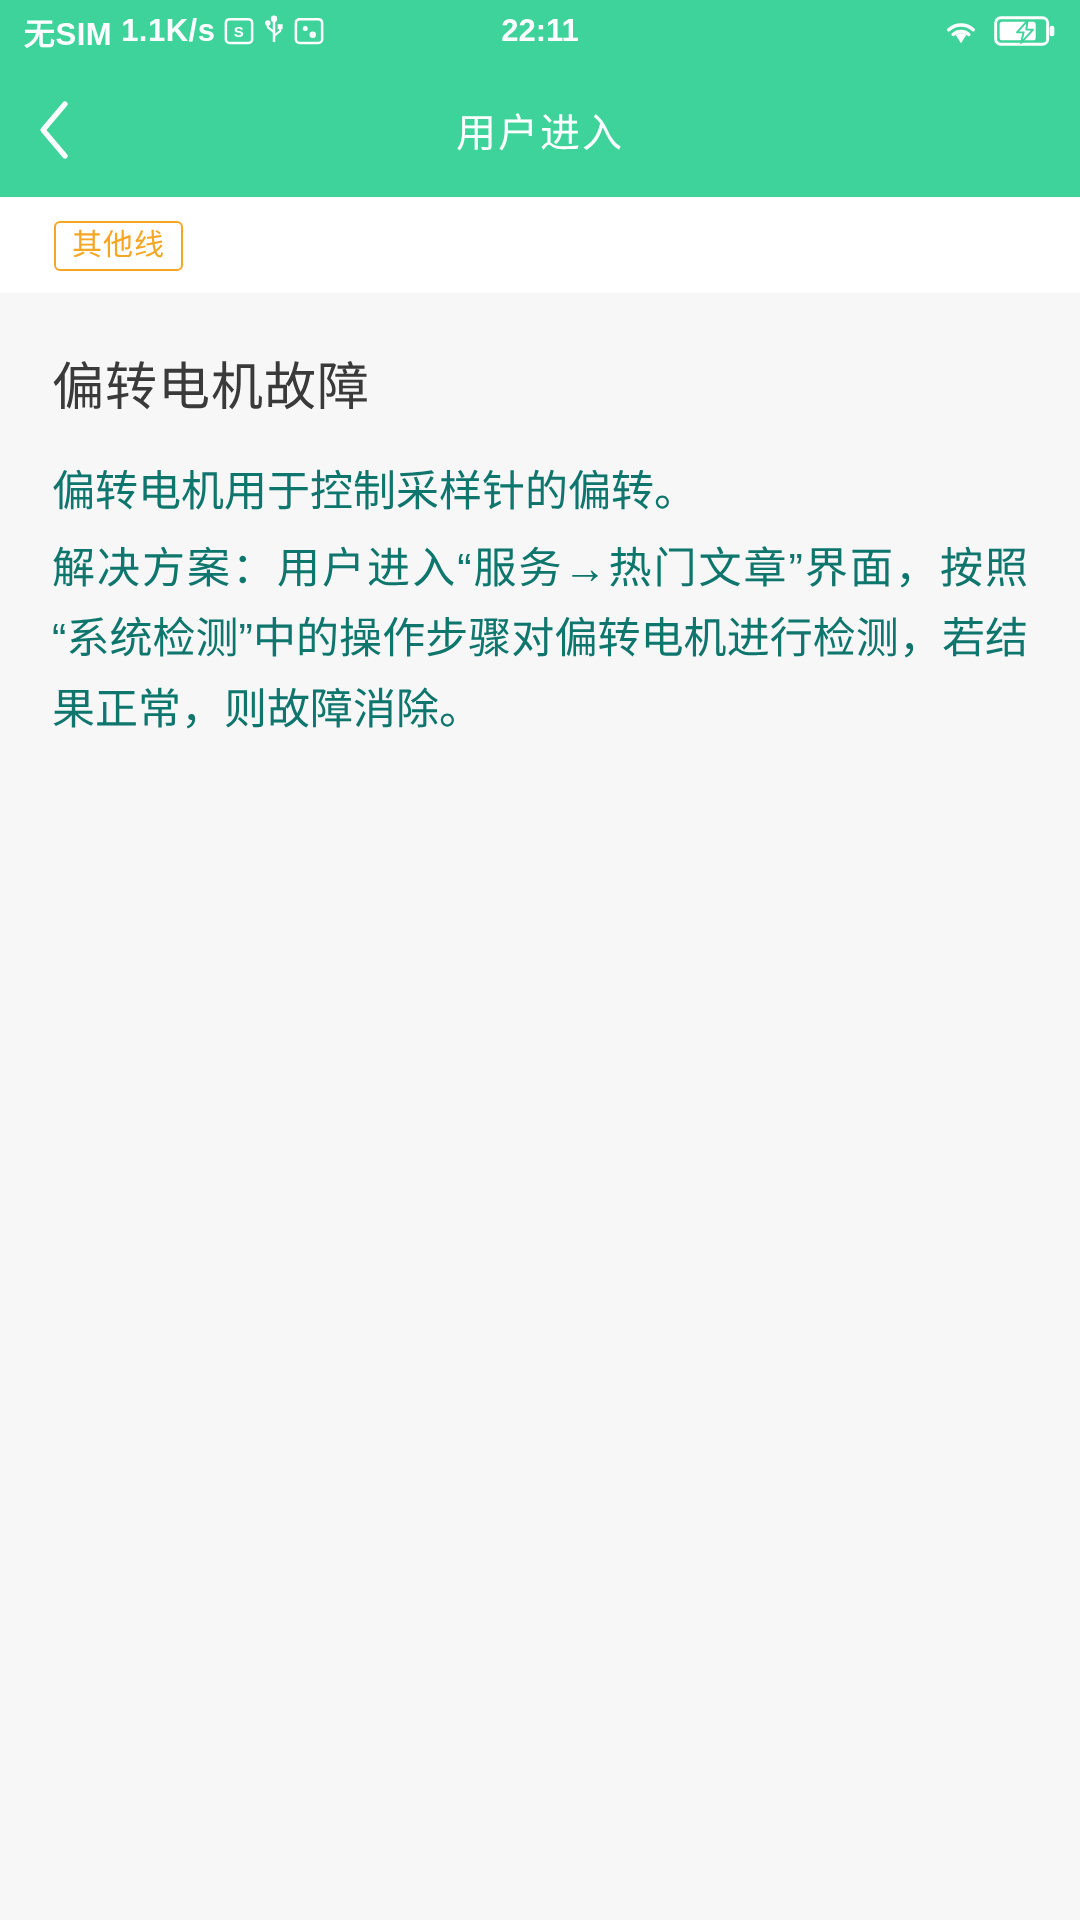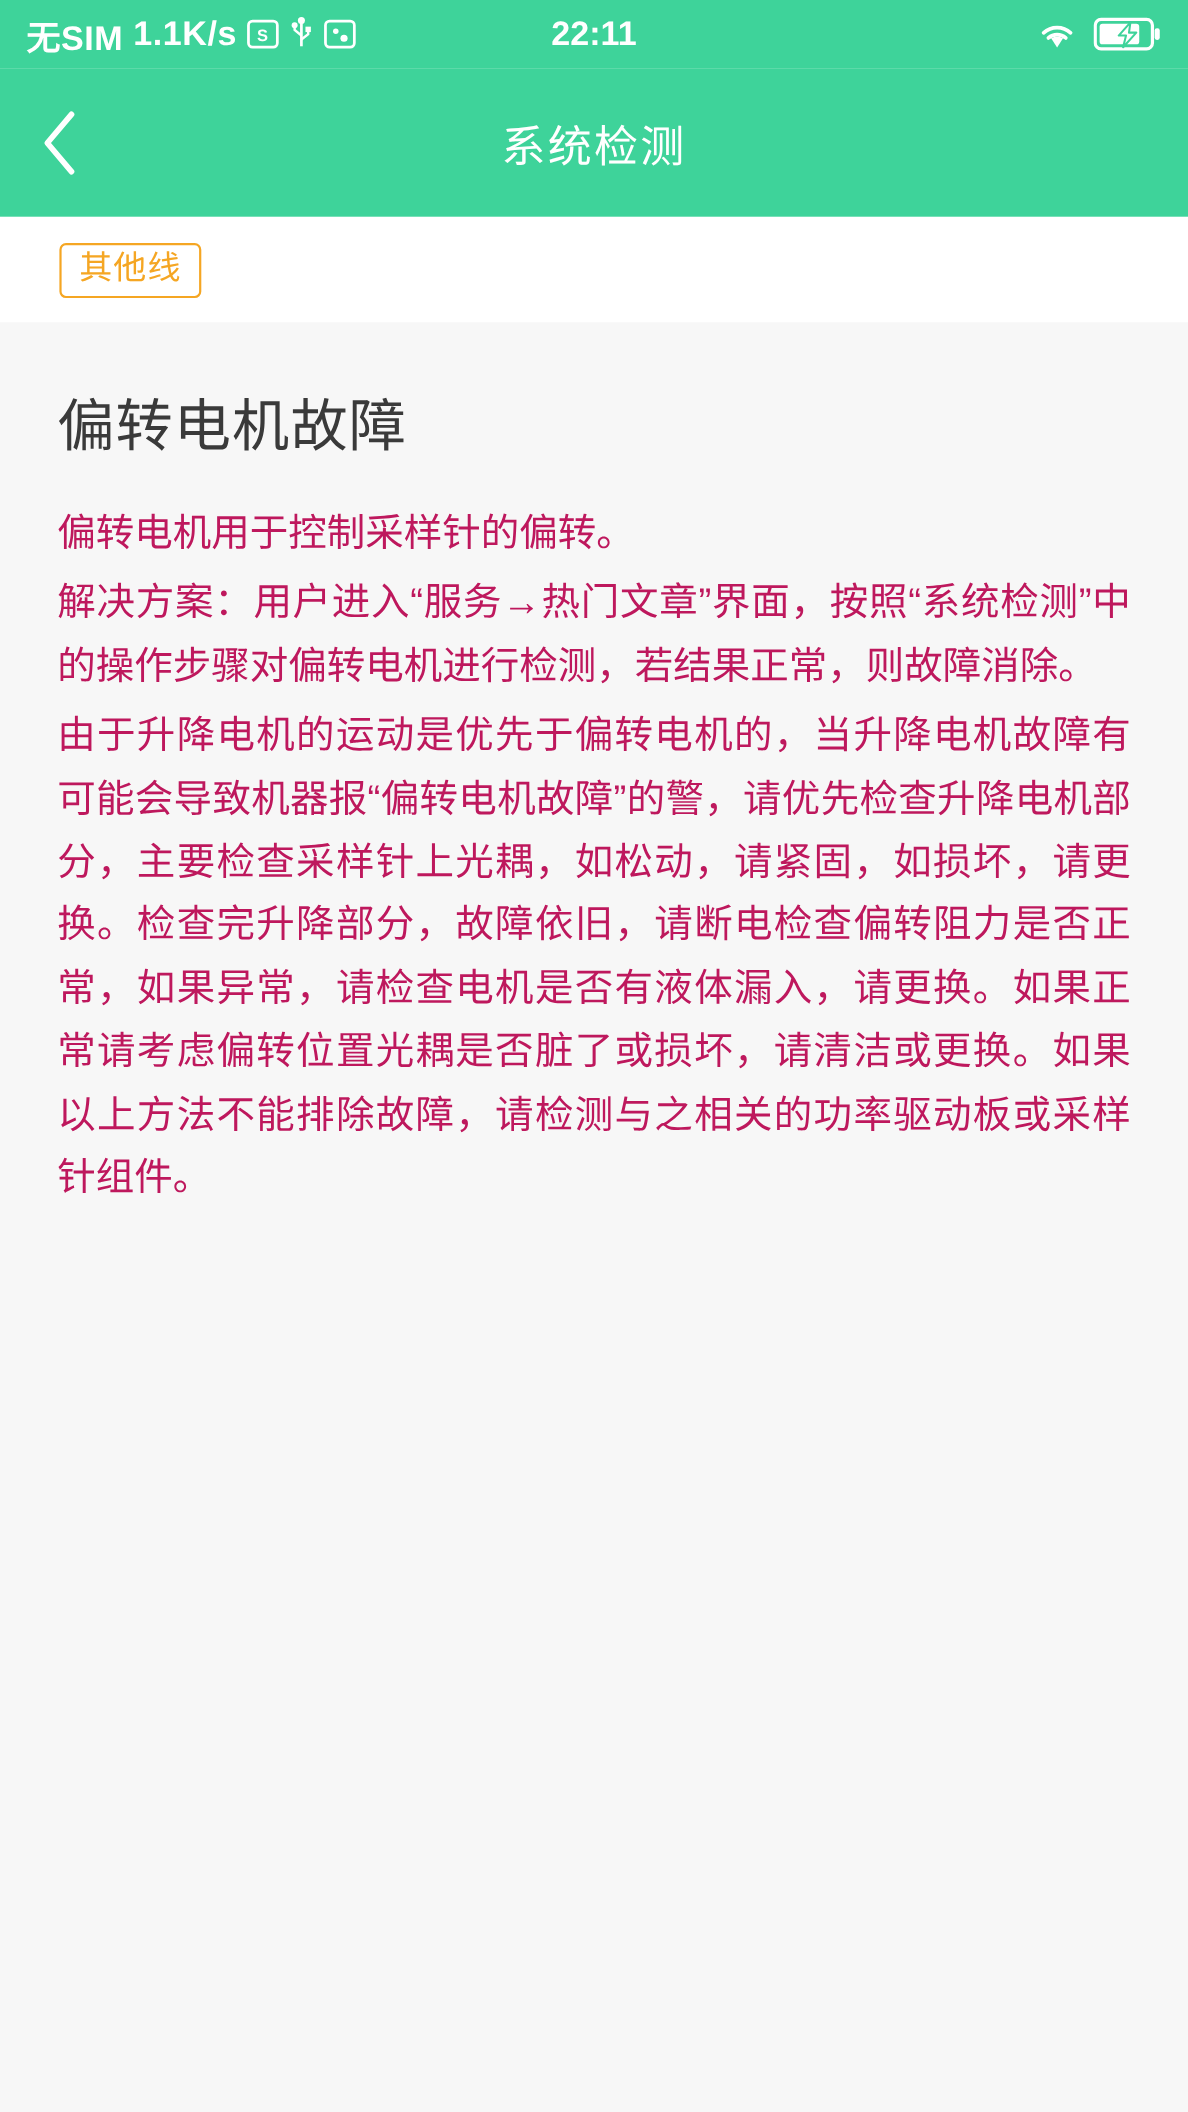--- a/index.html
+++ b/index.html
@@ -114,23 +114,23 @@
   .article-title {
     font-size: 52px;
     color: #3a3a3a;
     font-weight: normal;
     margin: 0;
     padding: 52px 0 36px 0;
     letter-spacing: 1px;
   }
   .article-body p {
     margin: 0 0 6px 0;
-    font-size: 35px;
+    font-size: 43px;
     line-height: 1.64;
-    color: #be185d;
+    color: #0f766e;
     text-align: justify;
     letter-spacing: 0px;
   }
 </style>
 </head>
 <body>
 
 <div class="status-bar">
   <div class="status-left">
     <span class="carrier">无SIM</span>
@@ -182,27 +182,26 @@
 </div>
 
 <div class="title-bar">
   <div class="back-btn">
     <span>
       <svg width="40" height="64" viewBox="0 0 20 32">
         <path d="M15 3 L4 16 L15 29" fill="none" stroke="#ffffff" stroke-width="2.6" stroke-linecap="round" stroke-linejoin="round"></path>
       </svg>
     </span>
   </div>
-  <div class="title-text">系统检测</div>
+  <div class="title-text">用户进入</div>
 </div>
 
 <div class="tag-area">
   <span class="tag">其他线</span>
 </div>
 
 <div class="content">
   <h1 class="article-title">偏转电机故障</h1>
   <div class="article-body">
     <p>偏转电机用于控制采样针的偏转。</p>
     <p>解决方案：用户进入“服务→热门文章”界面，按照“系统检测”中的操作步骤对偏转电机进行检测，若结果正常，则故障消除。</p>
-    <p>由于升降电机的运动是优先于偏转电机的，当升降电机故障有可能会导致机器报“偏转电机故障”的警，请优先检查升降电机部分，主要检查采样针上光耦，如松动，请紧固，如损坏，请更换。检查完升降部分，故障依旧，请断电检查偏转阻力是否正常，如果异常，请检查电机是否有液体漏入，请更换。如果正常请考虑偏转位置光耦是否脏了或损坏，请清洁或更换。如果以上方法不能排除故障，请检测与之相关的功率驱动板或采样针组件。</p>
   </div>
 </div>
 
 </body></html>

